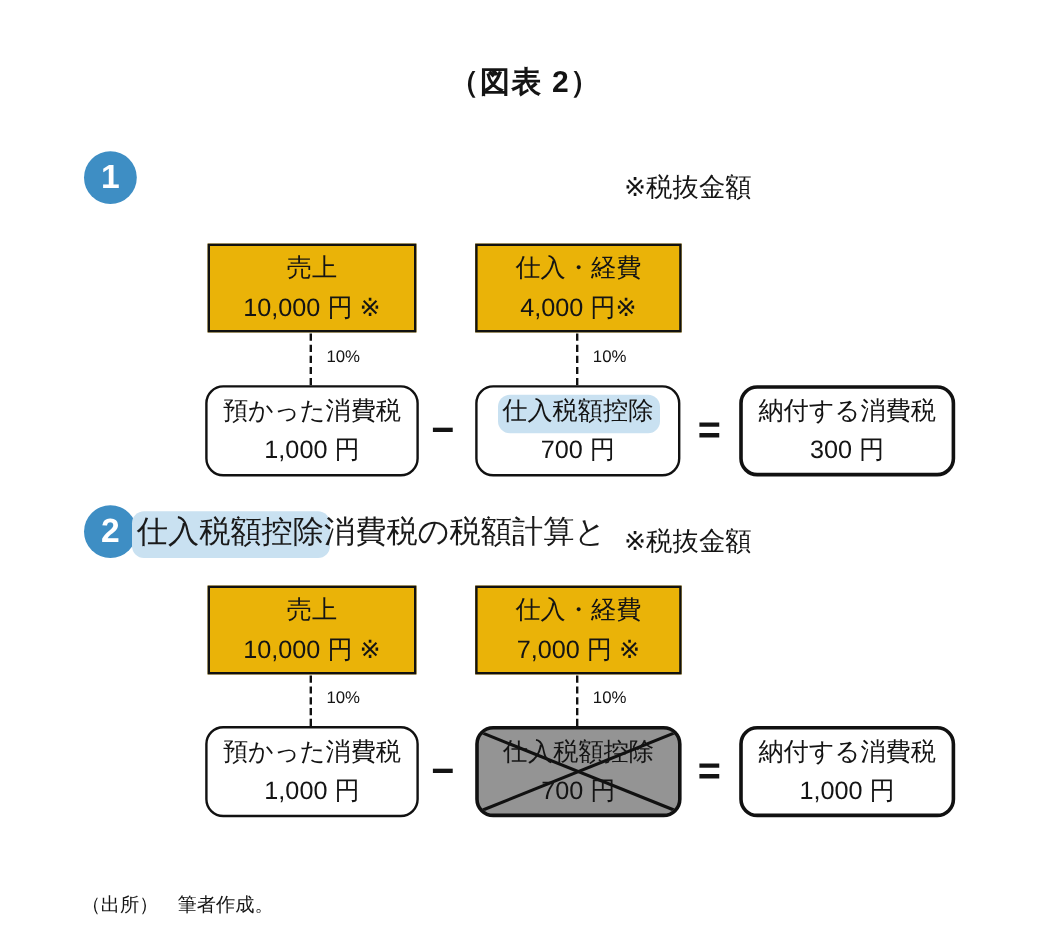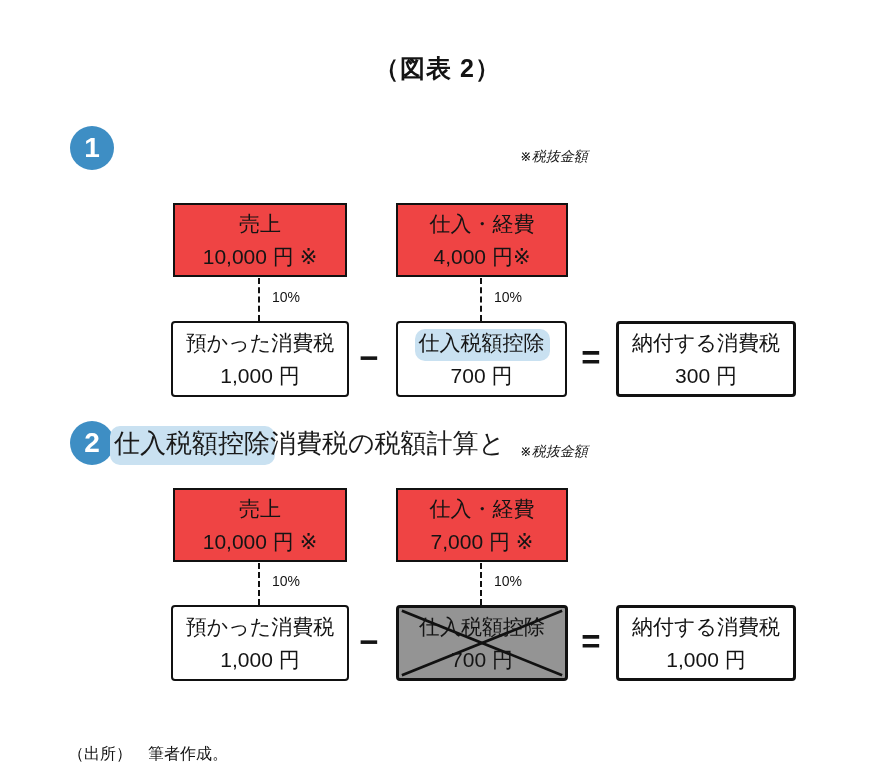--- a/index.html
+++ b/index.html
@@ -41,40 +41,39 @@
     white-space: nowrap;
     color: #1a1a1a;
   }
   .hl {
     background: #c9e1f1;
     border-radius: 10px;
     padding: 2px 5px 7px 4px;
     margin: -2px -5px -7px -4px;
   }
   .note {
-    font-size: 14px;
+    font-size: 22px;
     line-height: 20px;
     white-space: nowrap;
-    font-style: italic;
   }
 
   .sq-box {
     border: 2.5px solid #111;
-    background: #ef4444;
+    background: #eab308;
     display: flex; flex-direction: column;
     align-items: center; justify-content: center;
     gap: 9px;
     font-size: 21px;
     line-height: 1.1;
     text-align: center;
     white-space: nowrap;
   }
   .rd-box {
     border: 2.5px solid #111;
-    border-radius: 4px;
+    border-radius: 15px;
     background: #fff;
     display: flex; flex-direction: column;
     align-items: center; justify-content: center;
     gap: 9px;
     font-size: 21px;
     line-height: 1.1;
     text-align: center;
     white-space: nowrap;
   }
   .result-box { border-width: 3px; }

